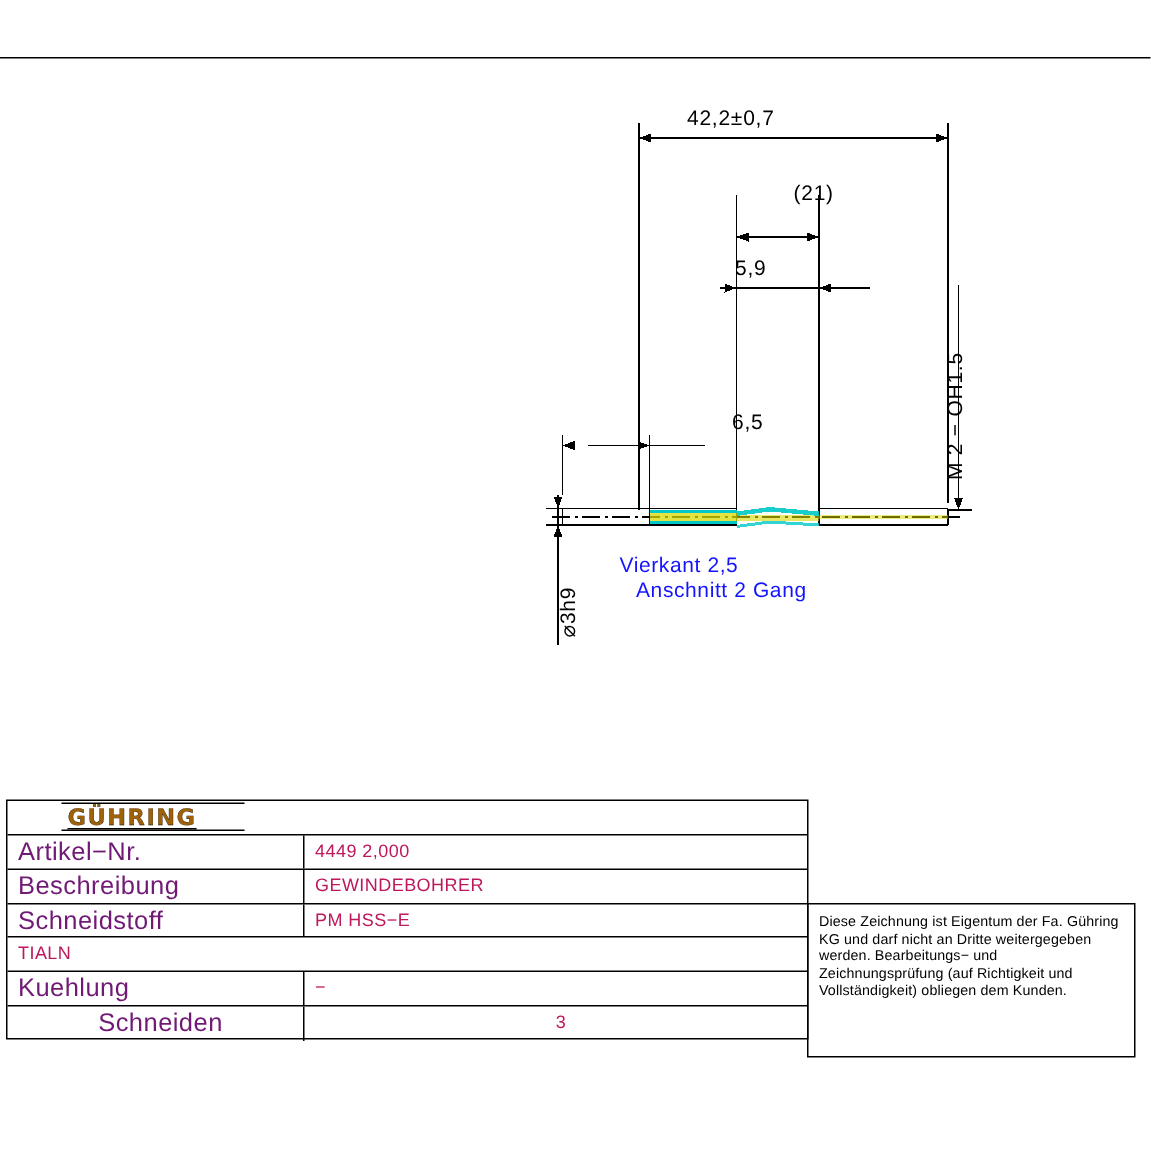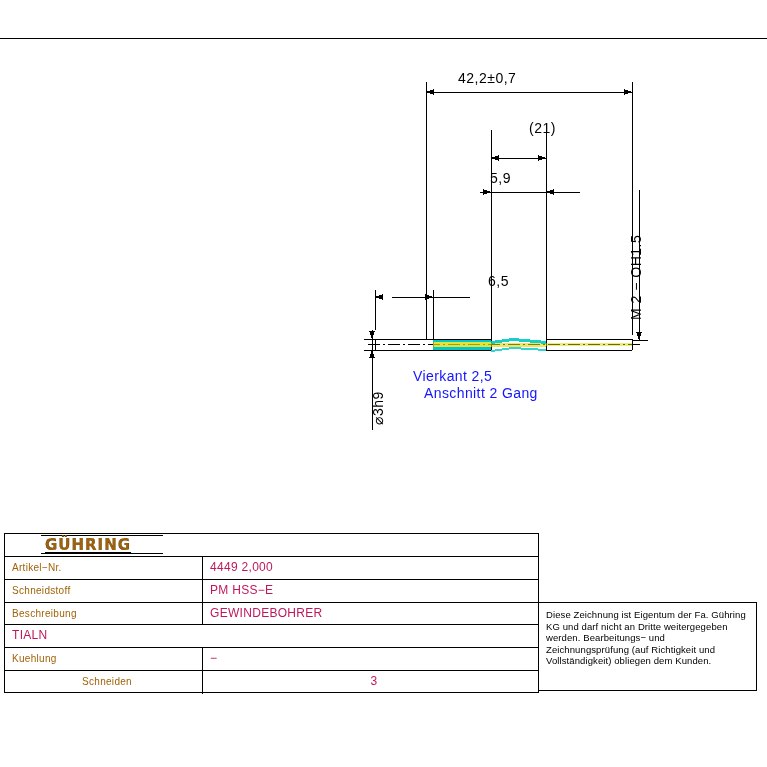--- a/index.html
+++ b/index.html
@@ -66,22 +66,22 @@
   .tb-logo-row {
     height: 23px;
     border-bottom: 1px solid #000000;
     box-sizing: border-box;
     position: relative;
   }
   .tb-key {
     width: 198px;
     border-right: 1px solid #000000;
     box-sizing: border-box;
-    font-size: 10px;
-    color: #a16207;
+    font-size: 17px;
+    color: #701a75;
     padding-left: 7px;
     line-height: 21px;
     letter-spacing: 0.3px;
   }
   .tb-val {
     flex: 1;
     font-size: 12px;
     color: #be185d;
     padding-left: 7px;
     line-height: 21px;
@@ -109,21 +109,21 @@
     height: 19px;
     border-top: 1px solid #000;
     border-bottom: 1px solid #000;
     box-sizing: border-box;
   }
   .notebox {
     position: absolute;
     left: 538px;
     top: 602px;
     width: 219px;
-    height: 89px;
+    height: 103px;
     border: 1px solid #000000;
     box-sizing: border-box;
     padding: 6px 6px 0 7px;
     font-size: 9.5px;
     line-height: 11.6px;
     color: #000000;
     font-family: "Liberation Sans", sans-serif;
     letter-spacing: 0.1px;
   }
   .topline {
@@ -230,26 +230,26 @@
     <div class="tb-logo-row">
       <div class="logo-box"></div>
       <div class="logo">GÜHRING</div>
     </div>
 
     <div class="tb-row">
       <div class="tb-key">Artikel−Nr.</div>
       <div class="tb-val">4449  2,000</div>
     </div>
     <div class="tb-row">
+      <div class="tb-key">Beschreibung</div>
+      <div class="tb-val">GEWINDEBOHRER</div>
+    </div>
+    <div class="tb-row">
       <div class="tb-key">Schneidstoff</div>
       <div class="tb-val">PM  HSS−E</div>
-    </div>
-    <div class="tb-row">
-      <div class="tb-key">Beschreibung</div>
-      <div class="tb-val">GEWINDEBOHRER</div>
     </div>
     <div class="tb-row">
       <div class="tb-val">TIALN</div>
     </div>
     <div class="tb-row">
       <div class="tb-key">Kuehlung</div>
       <div class="tb-val">−</div>
     </div>
     <div class="tb-row">
       <div class="tb-key">Schneiden</div>

